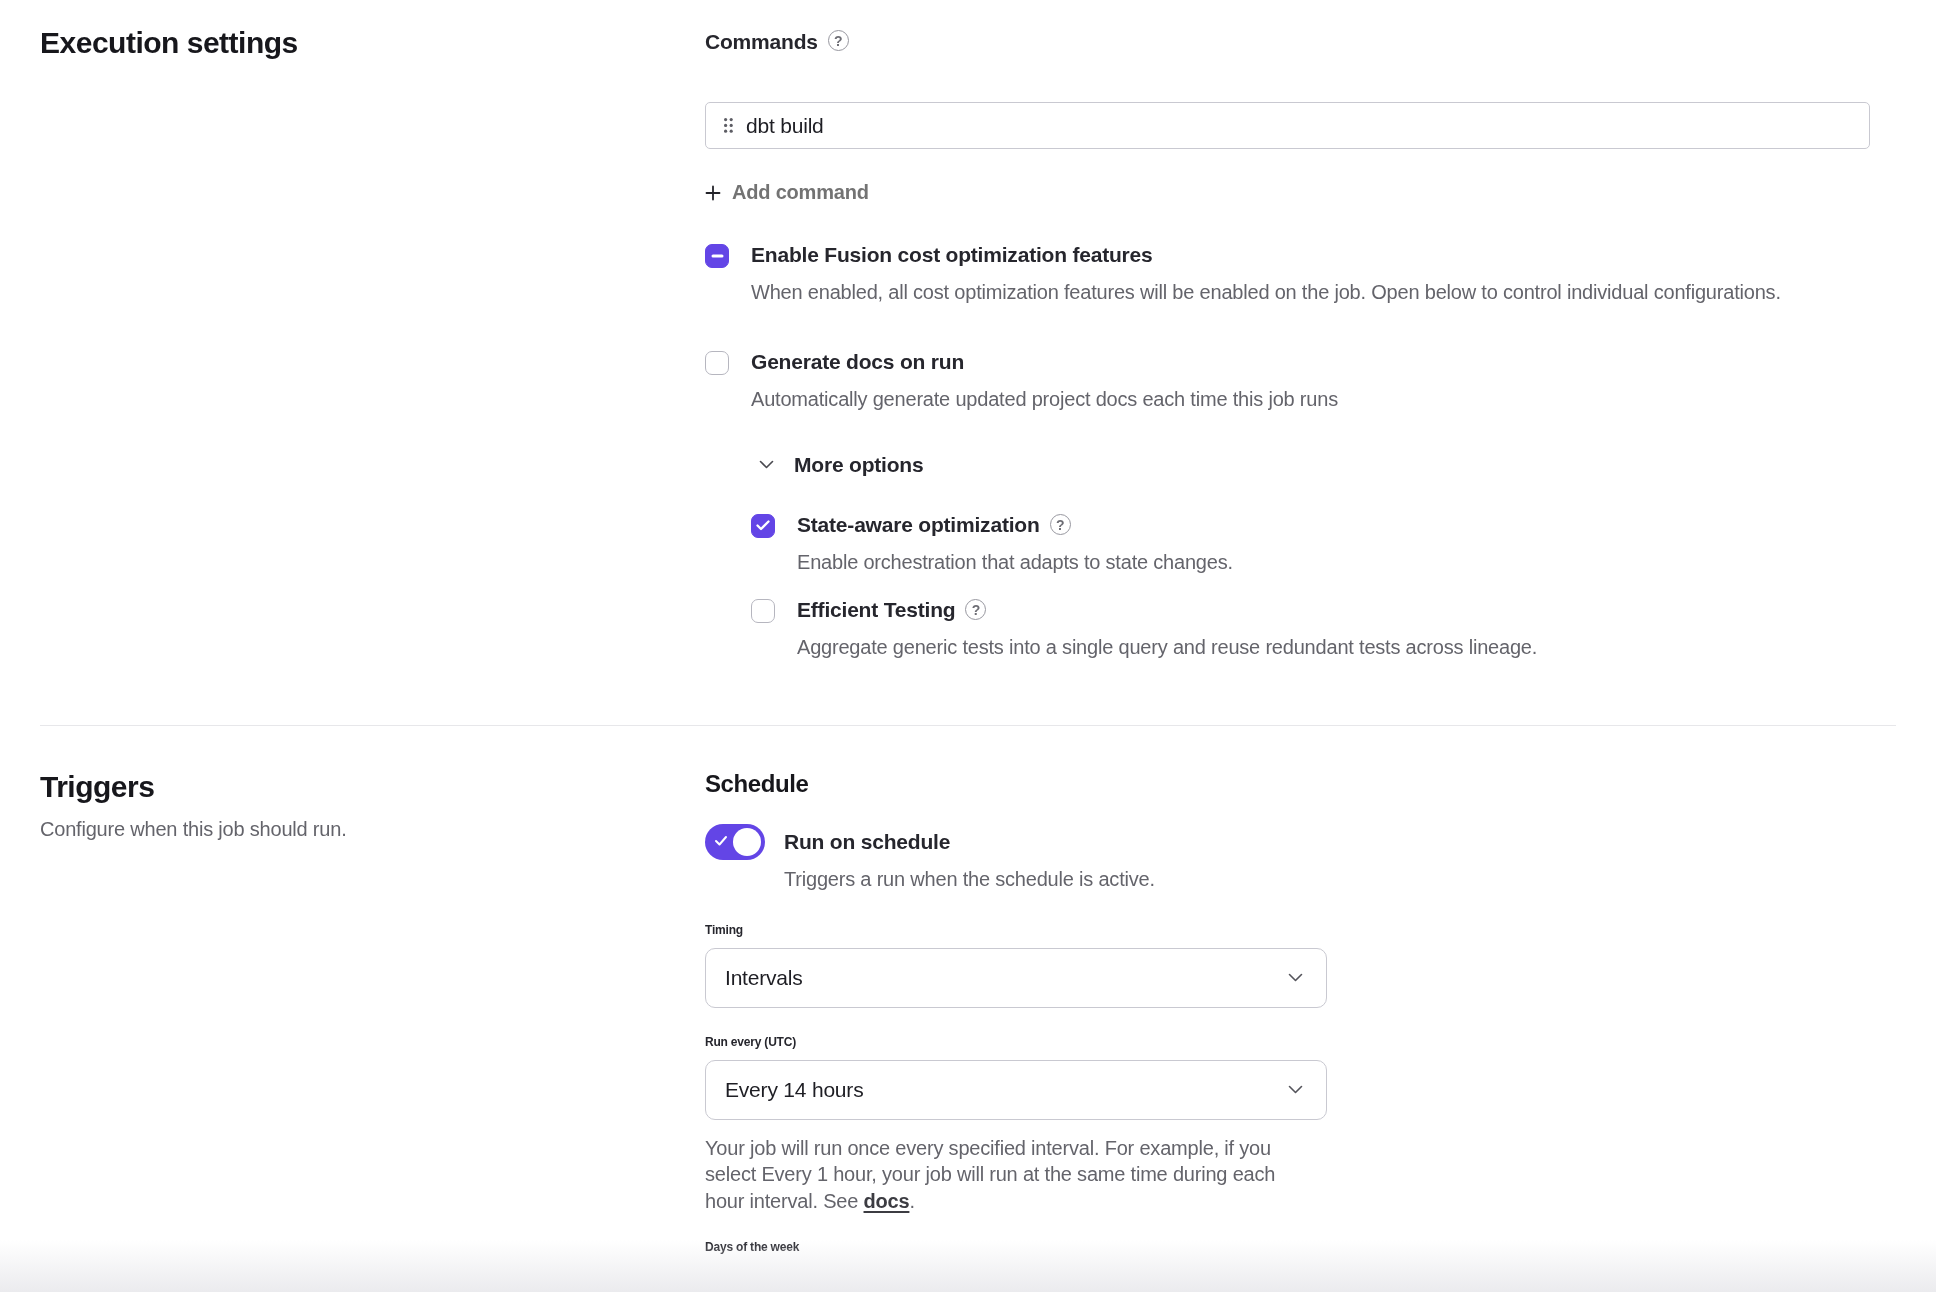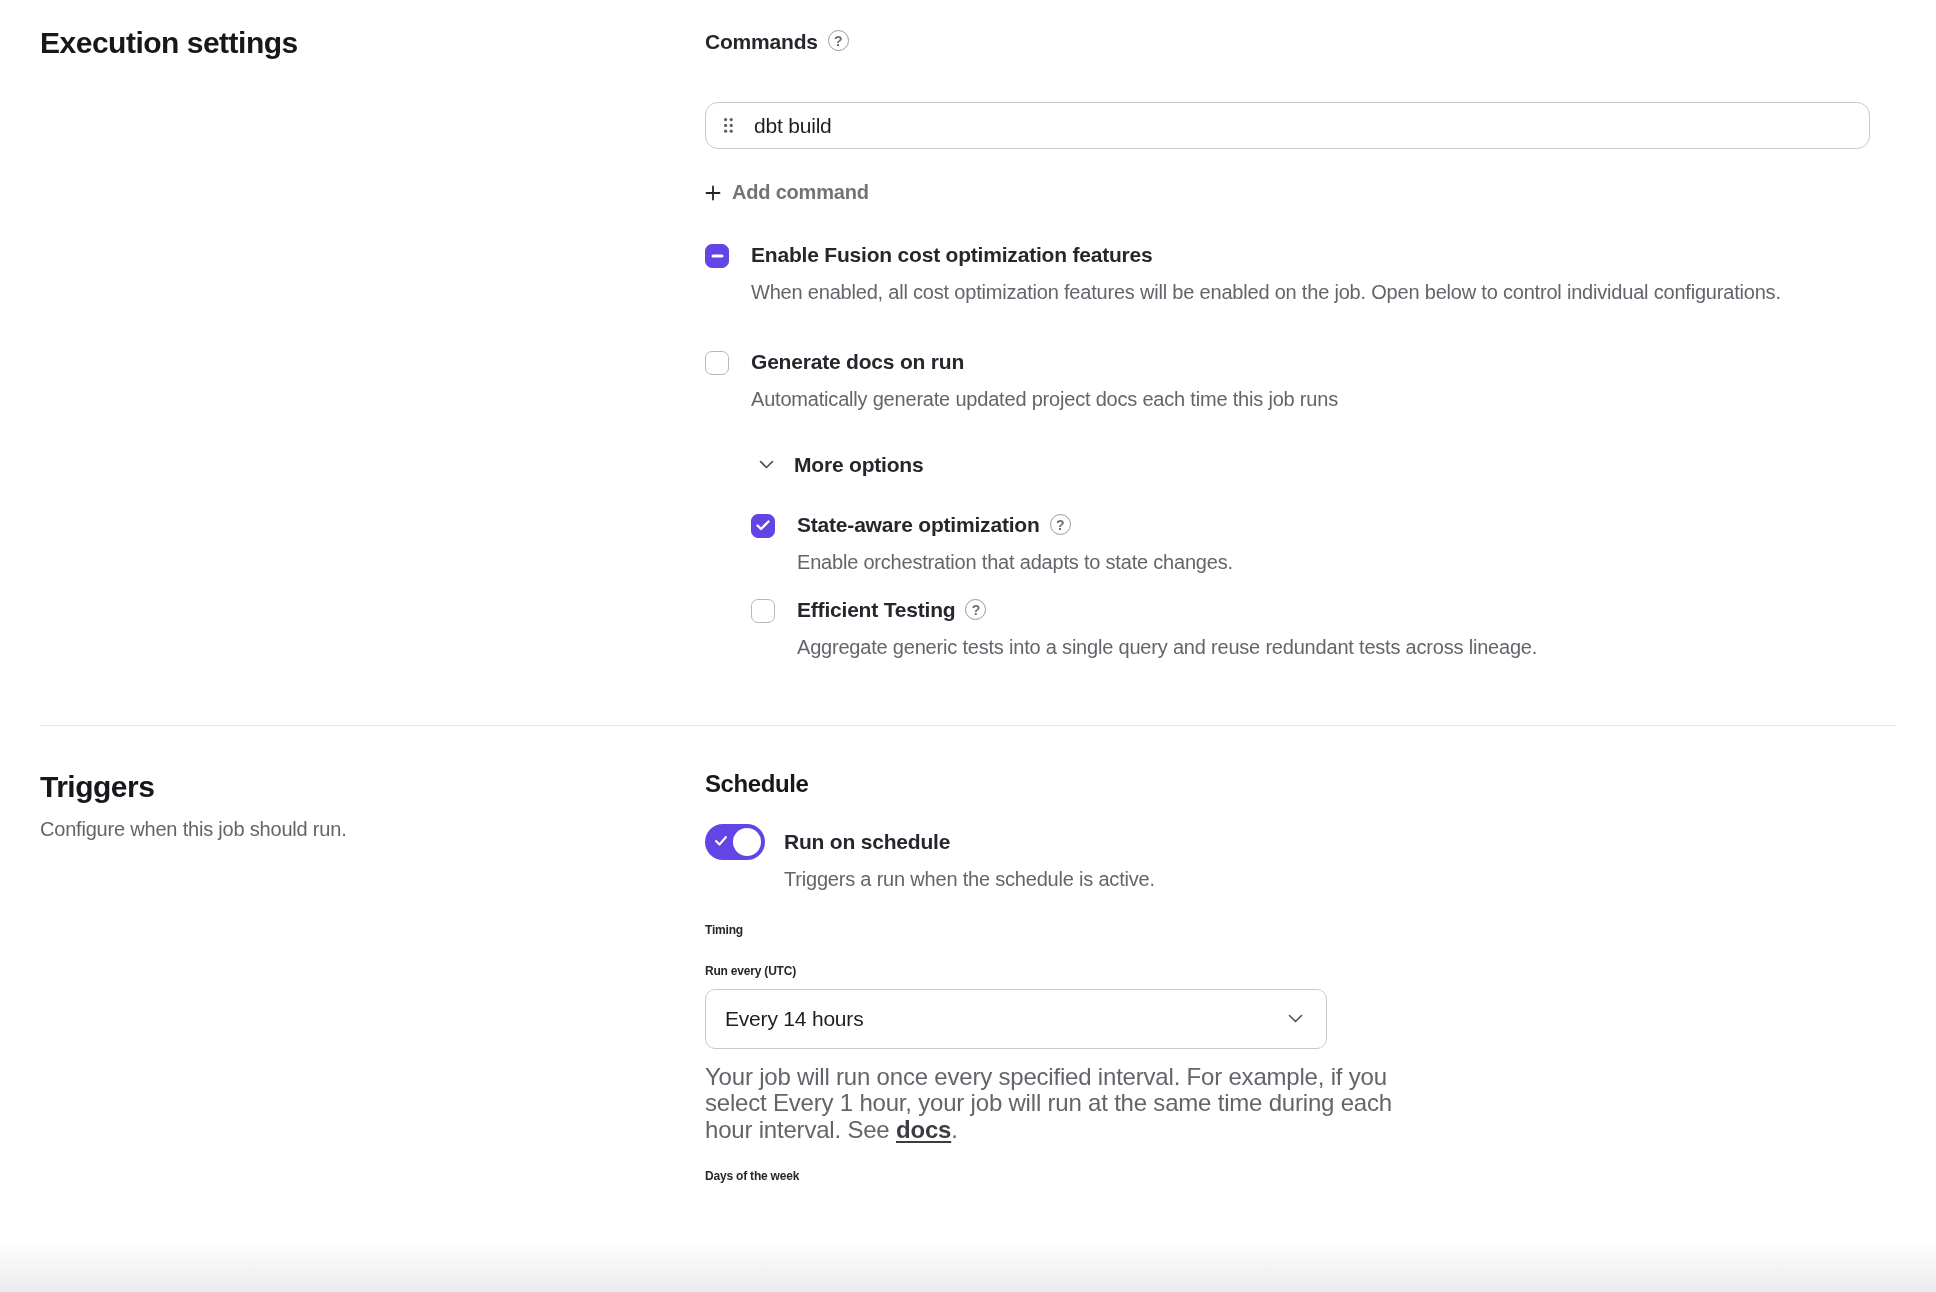--- a/index.html
+++ b/index.html
@@ -63,24 +63,24 @@
     font-size:14px;
     font-weight:600;
     color:#6d6d74;
     flex:0 0 auto;
   }
   .command-box{
     margin-top:48px;
     width:1165px;
     height:47px;
     border:1px solid var(--border);
-    border-radius:13px;
-    display:flex;
-    align-items:center;
-    gap:20px;
+    border-radius:5px;
+    display:flex;
+    align-items:center;
+    gap:12px;
     padding:12px 17px;
     background:#fff;
   }
   .command-box .cmd-text{
     font-size:21px;
     color:#1e1e24;
   }
   .add-cmd{
     margin-top:32px;
     display:inline-flex;
@@ -213,21 +213,21 @@
     justify-content:space-between;
     padding:0 23px 0 19px;
     cursor:pointer;
   }
   .select .sel-value{
     font-size:21px;
     color:#1e1e24;
   }
   .help-para{
     margin-top:15px;
-    font-size:24px;
+    font-size:20px;
     line-height:26.5px;
     color:var(--text-dim);
   }
   .help-para .hp-line{white-space:nowrap;}
   .docs-link{
     color:#3c3c42;
     font-weight:700;
     text-decoration:underline;
     text-underline-offset:3px;
     cursor:pointer;
@@ -351,20 +351,28 @@
               <polyline points="2,6 5.5,9.5 12,2" fill="none" stroke="#ffffff" stroke-width="2" stroke-linecap="round" stroke-linejoin="round"></polyline>
             </svg>
         </span>
         <span class="knob"></span>
       </span>
       <span class="toggle-label">Run on schedule</span>
       <div class="toggle-desc">Triggers a run when the schedule is active.</div>
     </div>
 
     <div class="field-label fl-timing">Timing</div>
+    <div class="select">
+      <span class="sel-value">Intervals</span>
+      <span style="display:flex;">
+        <svg width="15" height="9" viewBox="0 0 15 9">
+            <polyline points="1.5,1.5 7.5,7.5 13.5,1.5" fill="none" stroke="#54545b" stroke-width="1.6" stroke-linecap="round" stroke-linejoin="round"></polyline>
+          </svg>
+      </span>
+    </div>
 
     <div class="field-label fl-runevery">Run every (UTC)</div>
     <div class="select">
       <span class="sel-value">Every 14 hours</span>
       <span style="display:flex;">
         <svg width="15" height="9" viewBox="0 0 15 9">
             <polyline points="1.5,1.5 7.5,7.5 13.5,1.5" fill="none" stroke="#54545b" stroke-width="1.6" stroke-linecap="round" stroke-linejoin="round"></polyline>
           </svg>
       </span>
     </div>

